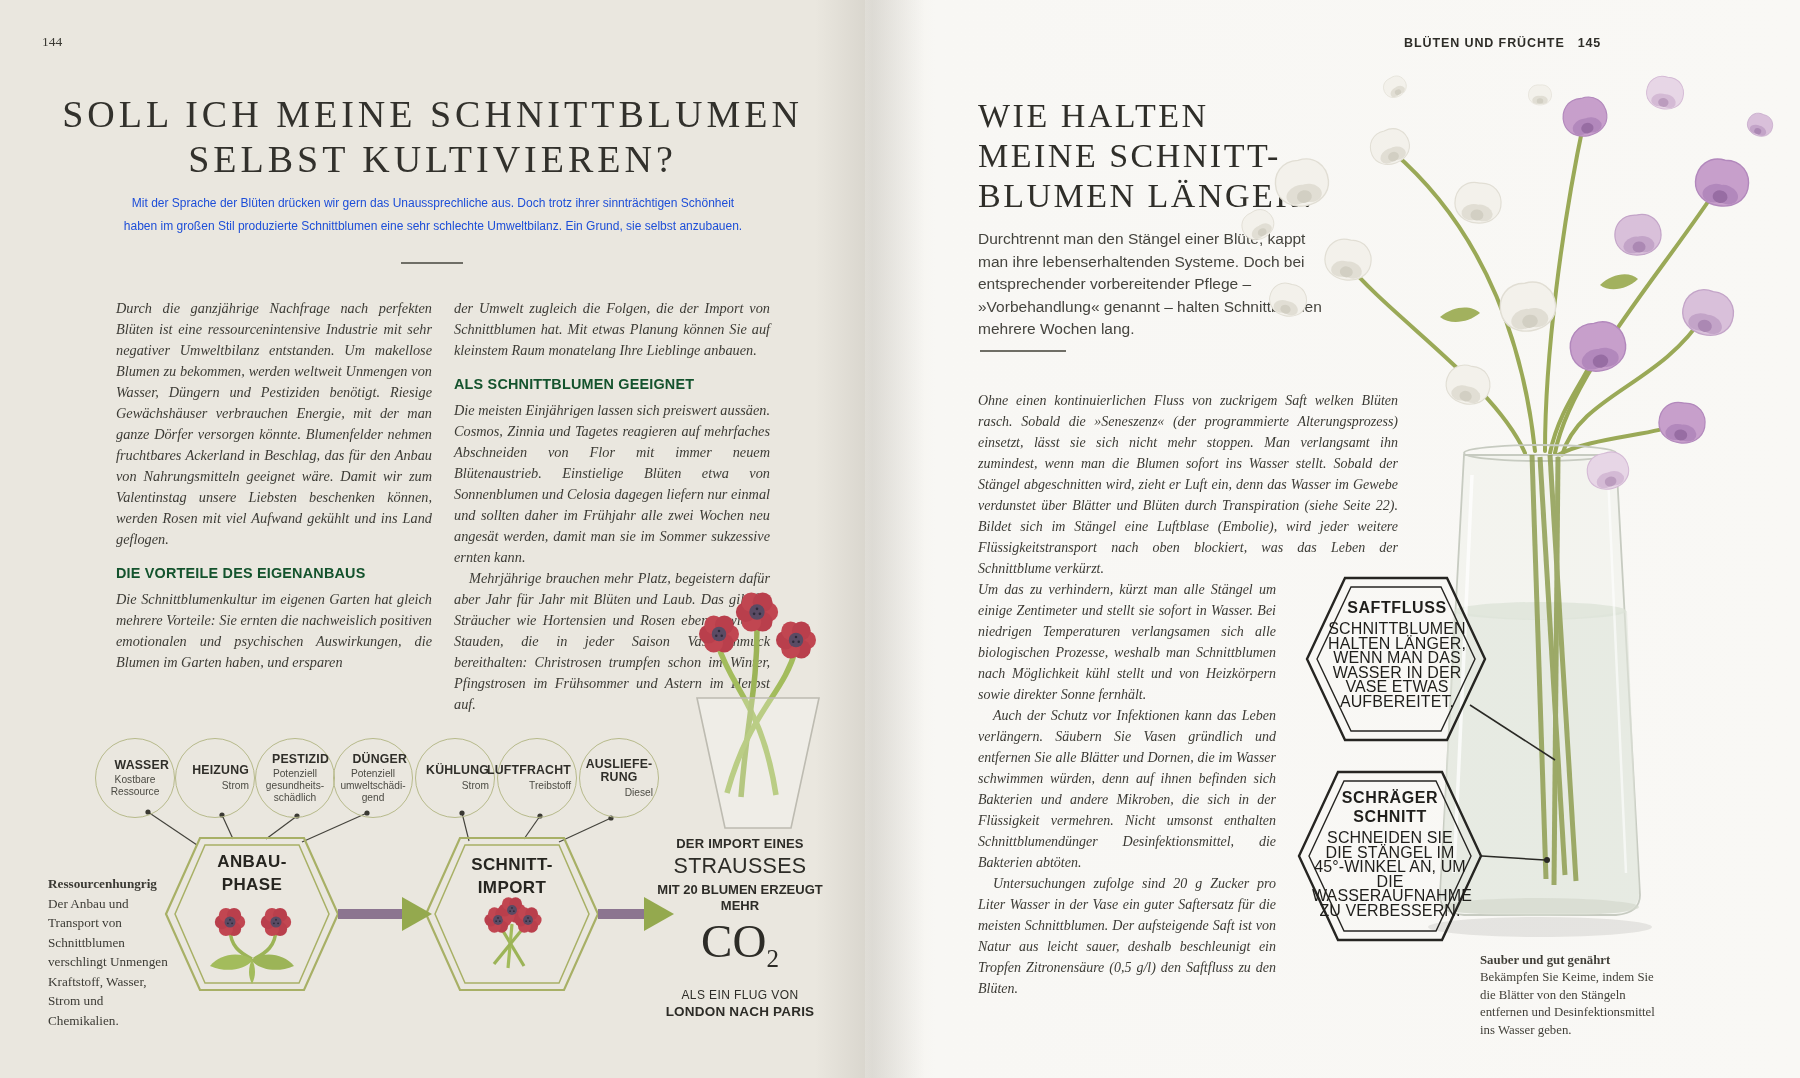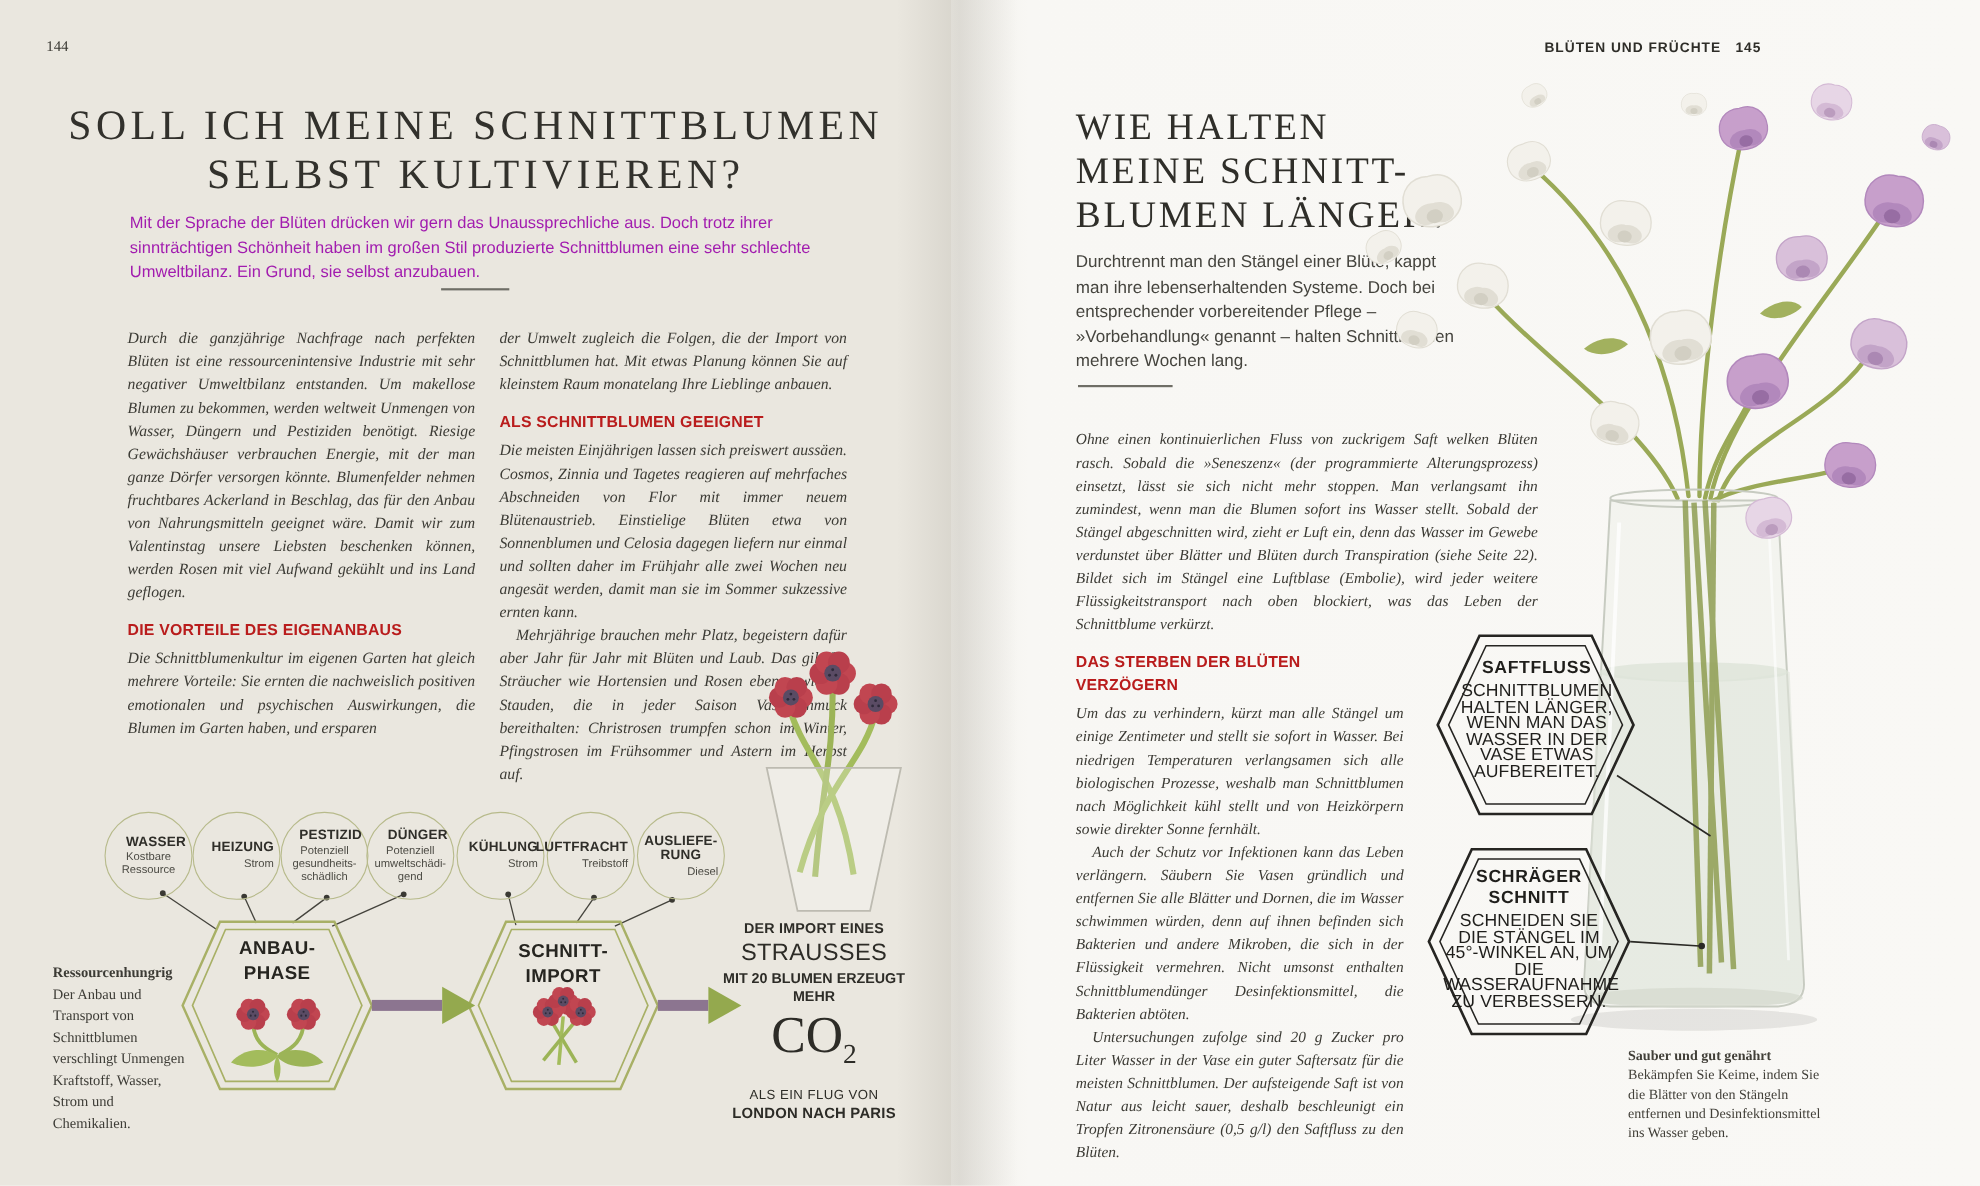--- a/index.html
+++ b/index.html
@@ -11,31 +11,31 @@
   .gutter{position:absolute;left:815px;top:0;width:110px;height:1078px;pointer-events:none;
       background:linear-gradient(90deg,rgba(80,75,65,0) 0%,rgba(80,75,65,0.10) 44%,rgba(80,75,65,0.13) 52%,rgba(80,75,65,0) 100%);}
 
   .pagenum-left{position:absolute;left:42px;top:34px;font-family:"Liberation Serif",serif;
       font-size:13.5px;color:#3a3933;}
 
   .title-left{position:absolute;left:40px;top:92px;width:785px;margin:0;text-align:center;
       font-family:"Liberation Serif",serif;font-weight:400;font-size:38px;letter-spacing:4px;
       line-height:45px;color:#32312c;}
   .title-left span{display:block;}
-  .intro-left{position:absolute;left:118px;top:192px;width:630px;
-      font-size:15px;line-height:22.5px;color:#a21caf;}
+  .intro-left{position:absolute;left:118px;top:192px;width:630px;text-align:center;
+      font-size:12px;line-height:22.5px;color:#1d4ed8;}
   .rule{position:absolute;height:2px;background:#6f6e66;}
   .rule-left{left:401px;top:262px;width:62px;}
 
   .col{position:absolute;top:298px;width:316px;font-family:"Liberation Serif",serif;
       font-size:14.3px;line-height:21px;color:#3c3b35;text-align:justify;}
   .col1{left:116px;} .col2{left:454px;}
   .col p,.body-right p{margin:0;font-style:italic;}
   h3.sub{font-family:"Liberation Sans",sans-serif;font-size:14.4px;font-weight:700;
-      color:#b91c1c;letter-spacing:0.2px;margin:13px 0 5px 0;text-align:left;}
+      color:#14532d;letter-spacing:0.2px;margin:13px 0 5px 0;text-align:left;}
   .indent{text-indent:15px;}
 
   .factor{position:absolute;top:738px;width:80px;height:80px;border:1.6px solid #b7ba8b;
       border-radius:50%;box-sizing:border-box;display:flex;flex-direction:column;
       align-items:flex-end;justify-content:center;text-align:center;padding:2px 5px;}
   .factor-title{font-size:12.3px;font-weight:700;color:#2f2e29;letter-spacing:0.2px;line-height:13.5px;}
   .factor-sub{font-size:10.2px;line-height:11.6px;color:#4c4b44;margin-top:2px;}
 
   .hexlabel{position:absolute;text-align:center;font-weight:700;font-size:17px;
       letter-spacing:0.4px;color:#262520;line-height:23px;}
@@ -263,21 +263,20 @@
   <span>MEINE SCHNITT-</span>
   <span>BLUMEN LÄNGER?</span>
 </h1>
 
 <div class="intro-right">Durchtrennt man den Stängel einer Blüte, kappt man ihre lebenserhaltenden Systeme. Doch bei entsprechender vorbereitender Pflege – »Vorbehandlung« genannt – halten Schnittblum­en mehrere Wochen lang.</div>
 <div class="rule rule-right"></div>
 
 <div class="body-right">
   <p>Ohne einen kontinuierlichen Fluss von zuckrigem Saft welken Blüten rasch. Sobald die »Seneszenz« (der programmierte Alterungsprozess) einsetzt, lässt sie sich nicht mehr stoppen. Man verlangsamt ihn zumindest, wenn man die Blumen sofort ins Wasser stellt. Sobald der Stängel abgeschnitten wird, zieht er Luft ein, denn das Wasser im Gewebe verdunstet über Blätter und Blüten durch Transpiration (siehe Seite 22). Bildet sich im Stängel eine Luftblase (Embolie), wird jeder weitere Flüssigkeitstransport nach oben blockiert, was das Leben der Schnittblume verkürzt.</p>
   <div class="hex-spacer"></div>
-  <h3 class="sub">DAS STERBEN DER BLÜTEN VERZÖGERN</h3>
   <p>Um das zu verhindern, kürzt man alle Stängel um einige Zentimeter und stellt sie sofort in Wasser. Bei niedrigen Temperaturen verlangsamen sich alle biologischen Prozesse, weshalb man Schnittblumen nach Möglichkeit kühl stellt und von Heizkörpern sowie direkter Sonne fernhält.</p>
   <p class="indent">Auch der Schutz vor Infektionen kann das Leben verlängern. Säubern Sie Vasen gründlich und entfernen Sie alle Blätter und Dornen, die im Wasser schwimmen würden, denn auf ihnen befinden sich Bakterien und andere Mikroben, die sich in der Flüssigkeit vermehren. Nicht umsonst enthalten Schnittblumendünger Desinfektionsmittel, die Bakterien abtöten.</p>
   <p class="indent">Untersuchungen zufolge sind 20 g Zucker pro Liter Wasser in der Vase ein guter Saftersatz für die meisten Schnittblumen. Der aufsteigende Saft ist von Natur aus leicht sauer, deshalb beschleunigt ein Tropfen Zitronensäure (0,5 g/l) den Saftfluss zu den Blüten.</p>
 </div>
 
 <svg class="photo-svg" width="560" height="900" viewBox="0 0 560 900">
   <defs>
     <g id="bloom">
       <path class="bl-p1" d="M0,-20 C14,-22 24,-12 23,2 C22,13 12,20 0,20 C-12,20 -22,13 -23,2 C-24,-12 -14,-22 0,-20 Z"></path>
       <ellipse class="bl-p2" cx="-7" cy="8" rx="11" ry="8" transform="rotate(-15)"></ellipse>

